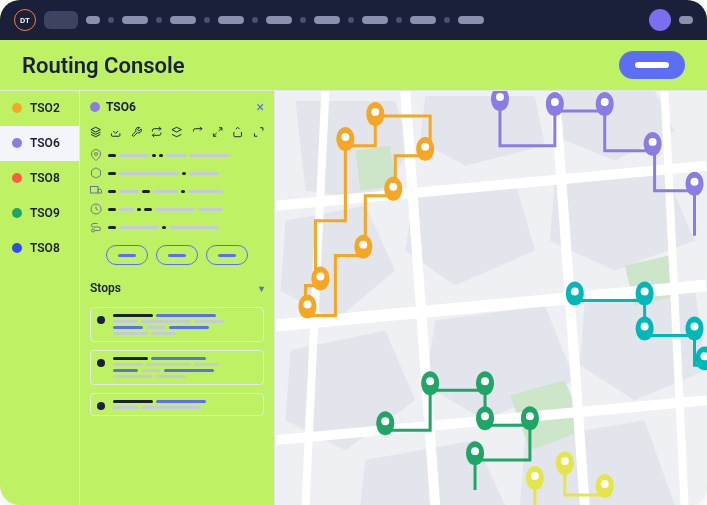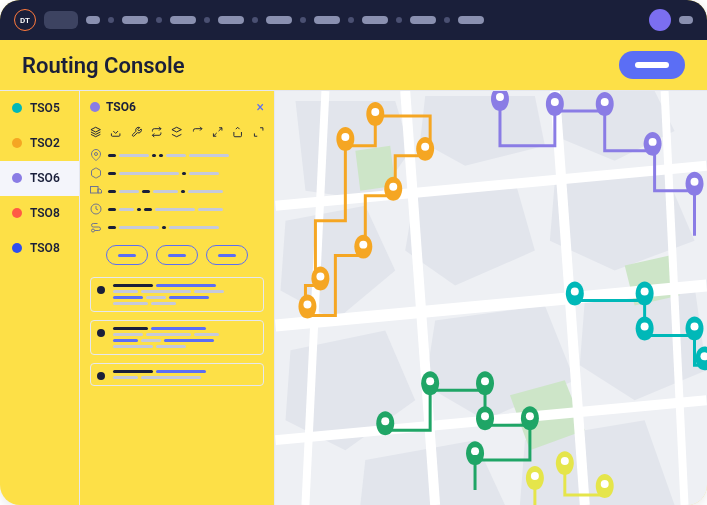--- a/index.html
+++ b/index.html
@@ -1,17 +1,17 @@
 <!DOCTYPE html>
 <html><head>
 <meta charset="utf-8">
 <style>
 * { box-sizing: border-box; margin: 0; padding: 0; }
 body { font-family: -apple-system, BlinkMacSystemFont, "Segoe UI", Roboto, sans-serif; background: #fff; width: 707px; height: 505px; overflow: hidden; }
-.app { width: 707px; height: 505px; border-radius: 20px; overflow: hidden; box-shadow: 0 2px 12px rgba(0,0,0,0.1); display: flex; flex-direction: column; background: #fde047; }
+.app { width: 707px; height: 505px; border-radius: 20px; overflow: hidden; box-shadow: 0 2px 12px rgba(0,0,0,0.1); display: flex; flex-direction: column; background: #bef264; }
 .topbar { background: #1a1f3a; height: 40px; display: flex; align-items: center; padding: 0 14px; gap: 8px; }
 .logo { width: 22px; height: 22px; border-radius: 50%; border: 1.5px solid #ff7a3d; display: flex; align-items: center; justify-content: center; color: #fff; font-size: 8px; font-weight: 600; }
 .tab-shape { width: 34px; height: 18px; border-radius: 6px; background: #3d4361; }
 .pill { height: 8px; border-radius: 4px; background: #8a90b0; }
 .pill.s { width: 14px; }
 .pill.m { width: 26px; }
 .dot-sep { width: 6px; height: 6px; border-radius: 50%; background: #4a5072; }
 .spacer { flex: 1; }
 .avatar { width: 22px; height: 22px; border-radius: 50%; background: #7b6ef0; }
 .header { height: 50px; display: flex; align-items: center; padding: 0 22px; justify-content: space-between; }
@@ -79,34 +79,34 @@
   <div class="header">
     <h1>Routing Console</h1>
     <div class="cta">
         <div class="cta-inner"></div>
       </div>
   </div>
 
   <div class="content">
     <div class="sidebar" id="sidebar">
         <div class="side-item">
-          <span class="dot" style="background:#00b8b8"></span>
-          <span>TSO5</span>
-        </div>
-        <div class="side-item">
           <span class="dot" style="background:#f5a623"></span>
           <span>TSO2</span>
         </div>
         <div class="side-item active">
           <span class="dot" style="background:#8a7ce5"></span>
           <span>TSO6</span>
         </div>
         <div class="side-item">
           <span class="dot" style="background:#ff5a45"></span>
           <span>TSO8</span>
+        </div>
+        <div class="side-item">
+          <span class="dot" style="background:#1fa566"></span>
+          <span>TSO9</span>
         </div>
         <div class="side-item">
           <span class="dot" style="background:#2e4ef0"></span>
           <span>TSO8</span>
         </div>
       </div>
 
     <div class="panel">
       <div class="panel-head">
         <div class="panel-title">
@@ -232,20 +232,24 @@
             <div class="pill-btn-inner"></div>
           </div>
         <div class="pill-btn">
             <div class="pill-btn-inner"></div>
           </div>
         <div class="pill-btn">
             <div class="pill-btn-inner"></div>
           </div>
       </div>
 
+      <div class="section-head">
+        <span>Stops</span>
+        <span class="chev">▾</span>
+      </div>
 
       <div class="stop-card">
         <div class="bullet"></div>
         <div class="line-row">
             <div class="line" style="width:40px;background:#1a1f3a"></div>
             <div class="line" style="width:60px;background:#5b6ef5"></div>
           </div>
         <div class="line-row">
             <div class="line" style="width:25px;background:#c5c9dc"></div>
             <div class="line" style="width:50px;background:#c5c9dc"></div>

